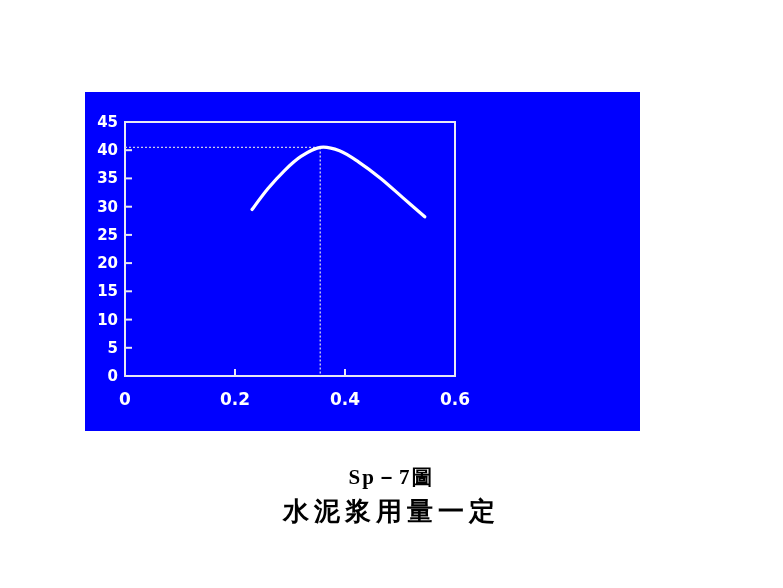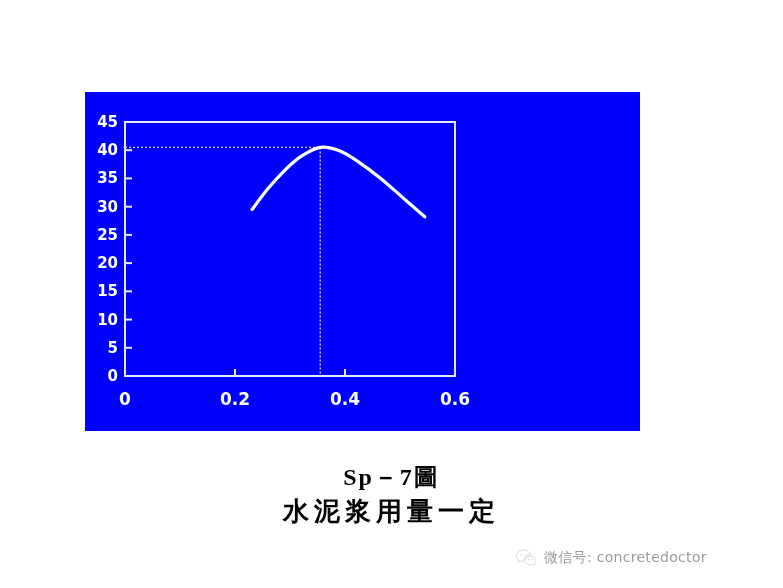--- a/index.html
+++ b/index.html
@@ -81,21 +81,21 @@
     position: absolute;
     left: 0;
     top: 462px;
     width: 783px;
     text-align: center;
     color: #000000;
   }
   #caption-line1 {
     font-family: "Liberation Serif", serif;
     font-weight: bold;
-    font-size: 24px;
+    font-size: 21px;
     letter-spacing: 2px;
     line-height: 30px;
     white-space: pre;
   }
   #caption-line2 {
     font-family: Liberation Mono, monospace;
     font-weight: bold;
     font-size: 26px;
     letter-spacing: 5px;
     line-height: 34px;
@@ -185,25 +185,14 @@
 
       <path id="curve-path" class="data-curve" d="M 167.05 117.49 C 169.71 114.01, 177.59 103.10, 183.00 96.60 C 188.41 90.11, 194.00 83.90, 199.50 78.54 C 205.00 73.18, 210.04 68.29, 216.00 64.43 C 221.96 60.57, 228.83 56.34, 235.25 55.40 C 241.67 54.46, 248.08 56.34, 254.50 58.79 C 260.92 61.23, 266.88 65.47, 273.75 70.08 C 280.63 74.69, 288.42 80.52, 295.75 86.44 C 303.08 92.37, 310.42 99.24, 317.75 105.64 C 325.08 112.03, 336.08 121.63, 339.75 124.83"></path>
     </svg>
   </div>
 
   <div id="caption">
     <div id="caption-line1">Sp－7圖</div>
     <div id="caption-line2">水泥浆用量一定</div>
   </div>
 
-  <div id="wechat-footer">
-    <svg id="wechat-icon" viewBox="0 0 26 24">
-      <path d="M10 2.5C5.3 2.5 1.6 5.6 1.6 9.4c0 2.1 1.2 4 3 5.3L3.8 17l2.7-1.4c1.1.3 2.2.5 3.5.5h.6c-.1-.4-.2-.9-.2-1.3 0-3.6 3.5-6.5 7.9-6.5h.6C18.1 5.1 14.5 2.5 10 2.5z" fill="none" stroke="#b0b0b0" stroke-width="1.1"></path>
-      <circle cx="7.3" cy="8.1" r="0.95" fill="#b0b0b0"></circle>
-      <circle cx="12.4" cy="8.1" r="0.95" fill="#b0b0b0"></circle>
-      <path d="M18.3 9.8c-3.6 0-6.6 2.3-6.6 5.2s3 5.2 6.6 5.2c.9 0 1.8-.1 2.6-.4l2.3 1.2-.6-1.9c1.5-1 2.4-2.5 2.4-4.1 0-2.9-3-5.2-6.7-5.2z" fill="none" stroke="#b0b0b0" stroke-width="1.1"></path>
-      <circle cx="16.3" cy="13.8" r="0.8" fill="#b0b0b0"></circle>
-      <circle cx="20.4" cy="13.8" r="0.8" fill="#b0b0b0"></circle>
-    </svg>
-    <span id="wechat-text">微信号: concretedoctor</span>
-  </div>
 
 </div>
 
 </body></html>

